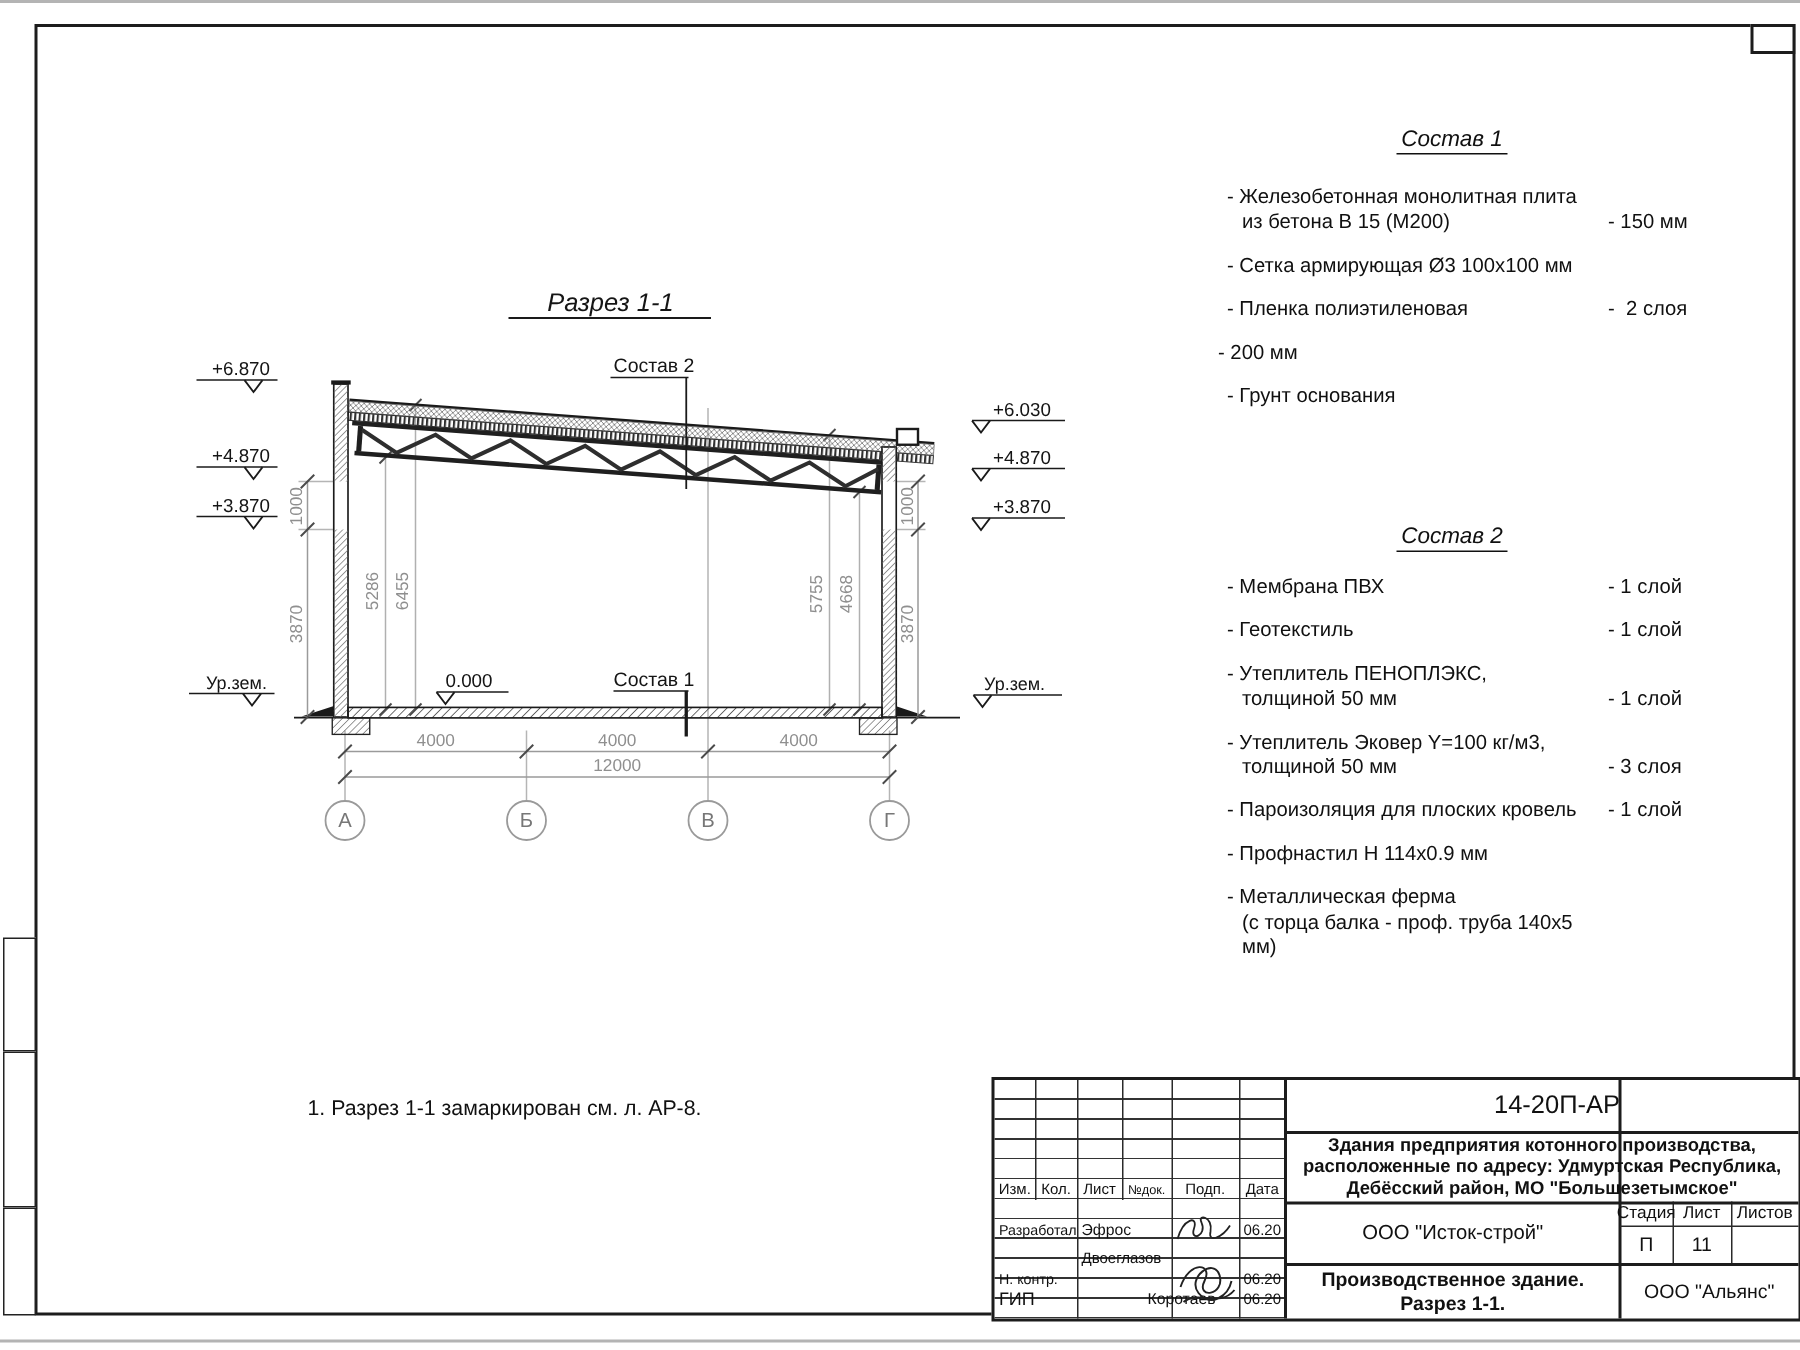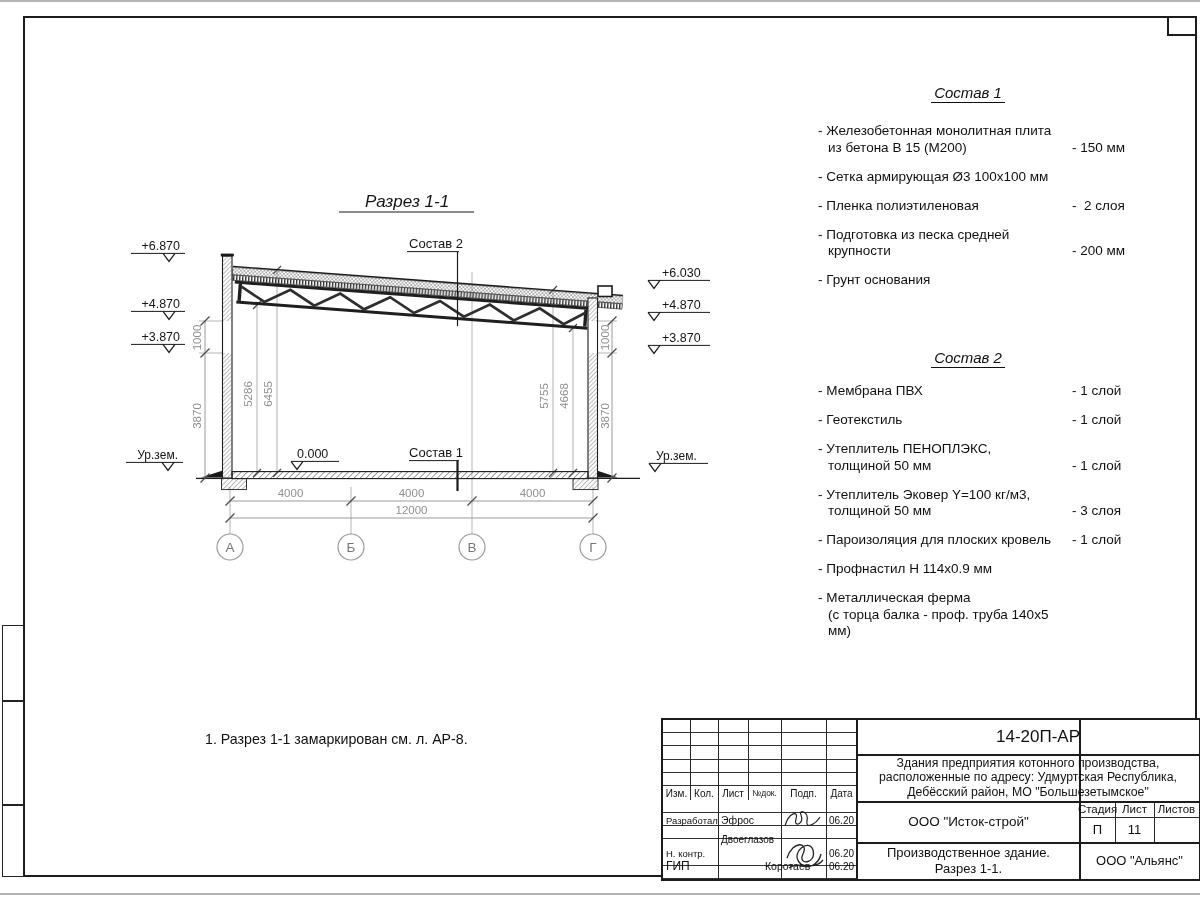--- a/index.html
+++ b/index.html
@@ -39,21 +39,21 @@
   .tb * { box-sizing:border-box; }
   .tb .vline, .tb .hline { position:absolute; background:#1c1c1c; }
   .tb .thin { background:#2a2a2a; }
   .tb .cell { position:absolute; display:flex; align-items:center; justify-content:center; text-align:center; }
   .tb .rowgrid {
     position:absolute; left:0; top:0; width:194px; height:159px;
     background:repeating-linear-gradient(to bottom, transparent 0px, transparent 12.25px, #333 12.25px, #333 13.25px);
   }
   .tb .lefttext { position:absolute; font-size:10px; display:flex; align-items:center; }
   .tb .sig-svg { position:absolute; left:116px; top:86px; }
-  .pre { white-space:pre-line; }
+  .pre { white-space:pre-line;font-weight:bold; }
 </style>
 </head>
 <body>
 
 <div class="page">
   <div class="page-edge" style="top:0;"></div>
   <div class="page-edge" style="top:893px;"></div>
   <div class="frame"></div>
   <div class="corner-box"></div>
   <div class="edge-box" style="top:625px; height:76px;"></div>
@@ -271,22 +271,20 @@
     </div>
     <div class="comp-item">
       <div class="comp-name">- Сетка армирующая Ø3 100х100 мм</div>
       <div class="comp-value"></div>
     </div>
     <div class="comp-item">
       <div class="comp-name">- Пленка полиэтиленовая</div>
       <div class="comp-value">-  2 слоя</div>
     </div>
     <div class="comp-item">
-      <div class="comp-name">- Подготовка из песка средней
-крупности</div>
       <div class="comp-value">- 200 мм</div>
     </div>
     <div class="comp-item">
       <div class="comp-name">- Грунт основания</div>
       <div class="comp-value"></div>
     </div>
   </div>
 
   <div class="comp" style="left:812px; top:349px;">
     <div class="comp-title" style="margin-bottom:17px;"><span>Состав 2</span></div>

